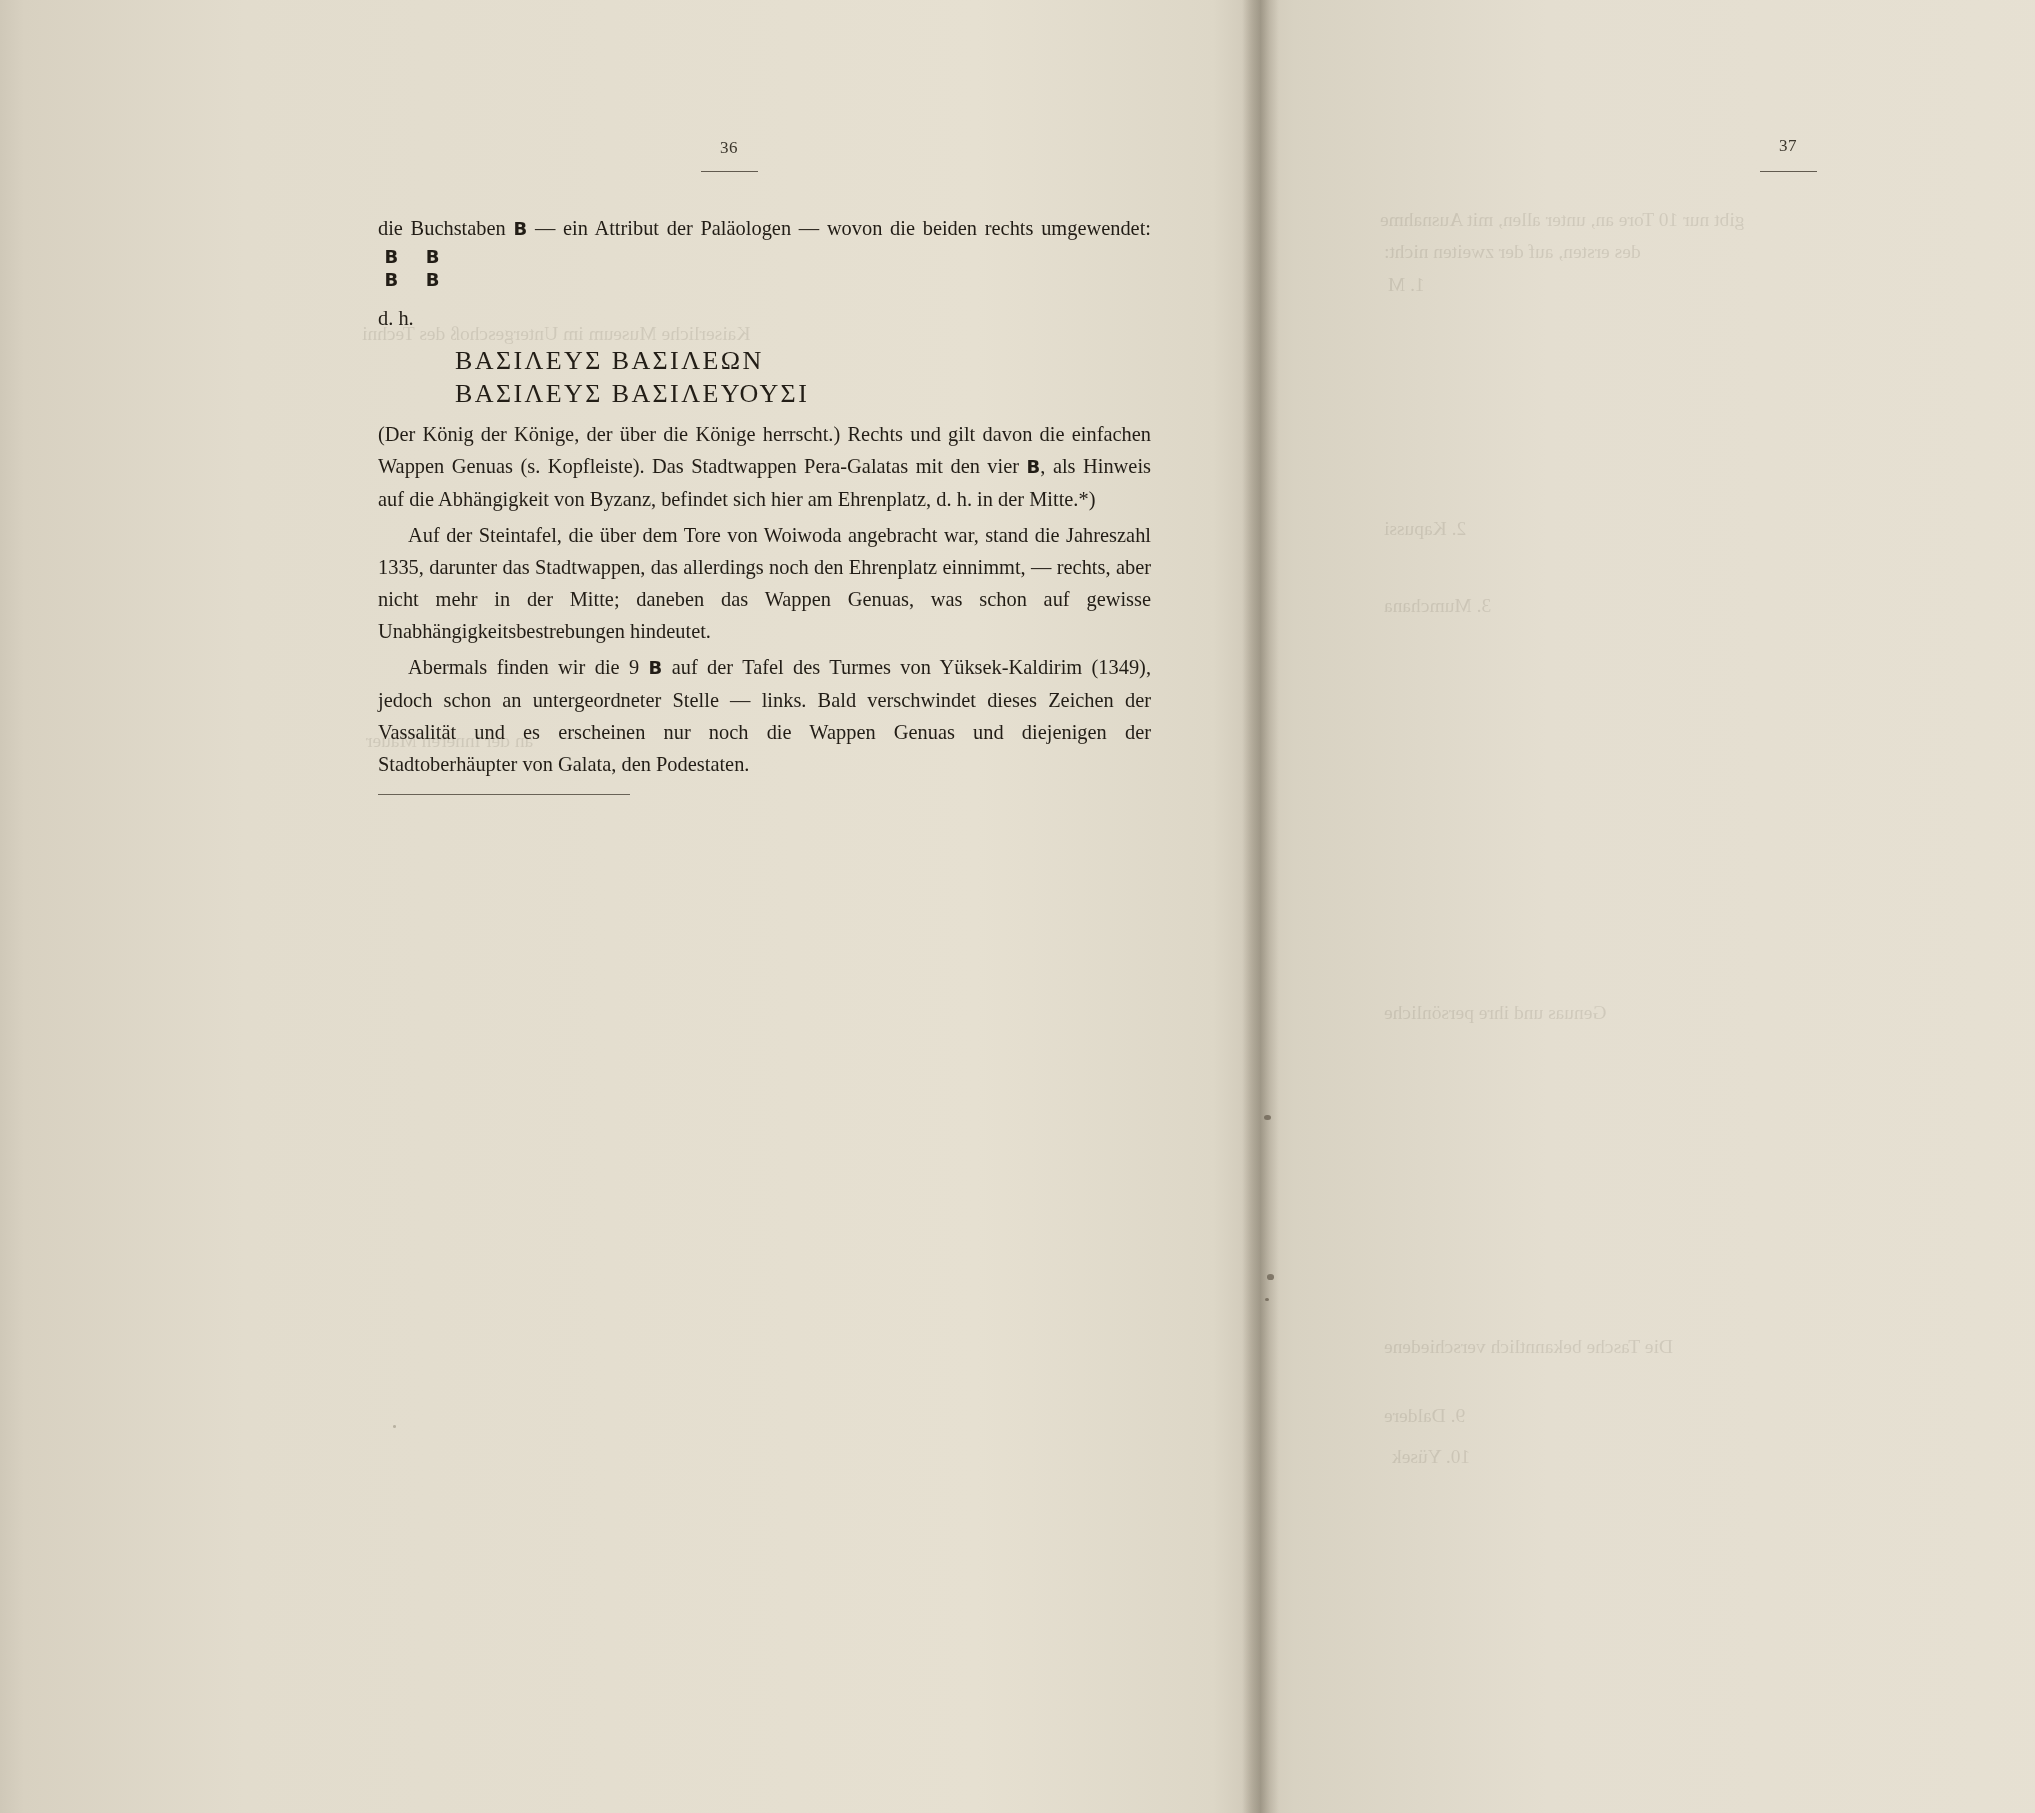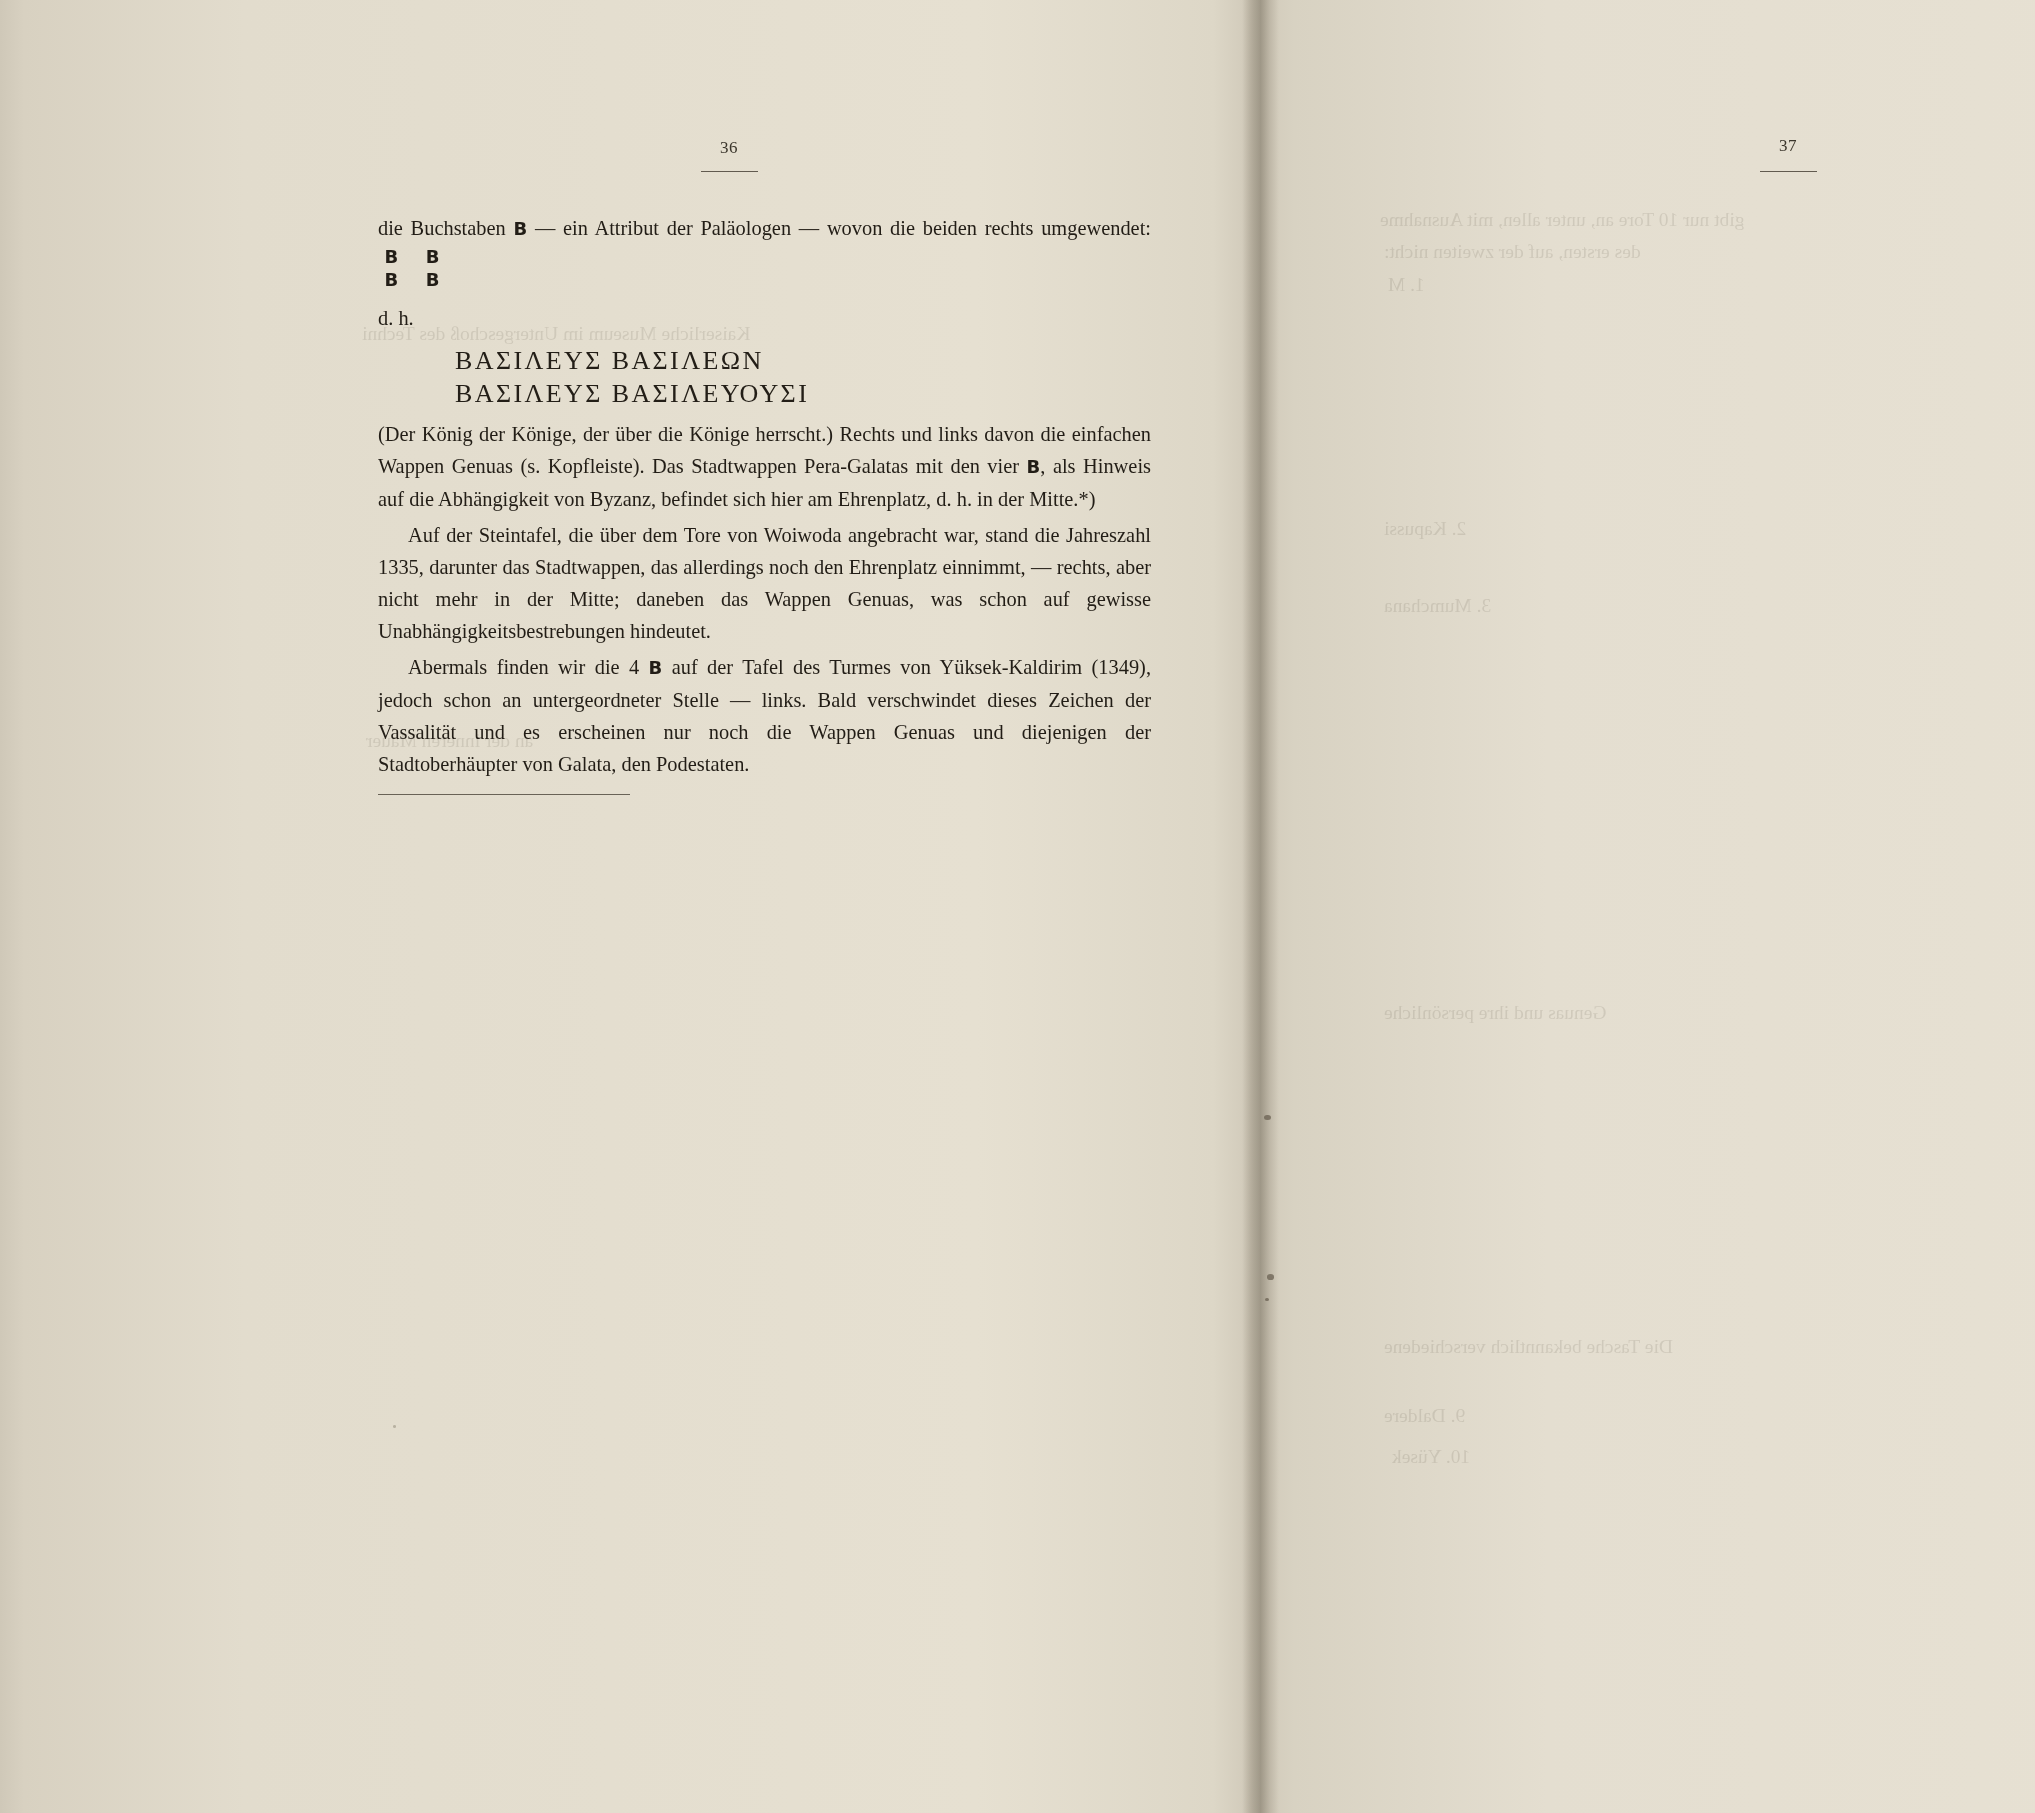--- a/index.html
+++ b/index.html
@@ -148,27 +148,27 @@
       <p class="body">
         <span>die Buchstaben </span><span class="bchar">B</span><span> — ein Attribut der Paläologen — wovon die beiden rechts umgewendet:</span><span class="b-block bchar"><span>B B</span><br><span>B B</span></span>
       </p>
 
       <p class="body" style="margin-top:11px;">d. h.</p>
 
       <div class="greek" style="margin-top:9.8px;">ΒΑΣΙΛΕΥΣ ΒΑΣΙΛΕΩΝ</div>
       <div class="greek" style="margin-bottom:8.1px;">ΒΑΣΙΛΕΥΣ ΒΑΣΙΛΕΥΟΥΣΙ</div>
 
       <p class="body">
-        <span>(Der König der Könige, der über die Könige herrscht.) Rechts und links davon die einfachen Wappen Genuas (s. Kopfleiste). Das Stadtwappen Pera-Galatas mit den vier </span><span class="bchar">B</span><span>, als Hinweis auf die Abhängigkeit von Byzanz, befindet sich hier am Ehrenplatz, d. h. in der Mitte.*)</span>
+        <span>(Der König der Könige, der über die Könige herrscht.) Rechts und gilt davon die einfachen Wappen Genuas (s. Kopfleiste). Das Stadtwappen Pera-Galatas mit den vier </span><span class="bchar">B</span><span>, als Hinweis auf die Abhängigkeit von Byzanz, befindet sich hier am Ehrenplatz, d. h. in der Mitte.*)</span>
       </p>
 
       <p class="body indent" style="margin-top:4.1px;">Auf der Steintafel, die über dem Tore von Woiwoda angebracht war, stand die Jahreszahl 1335, darunter das Stadtwappen, das allerdings noch den Ehrenplatz einnimmt, — rechts, aber nicht mehr in der Mitte; daneben das Wappen Genuas, was schon auf gewisse Unabhängigkeitsbestrebungen hindeutet.</p>
 
       <p class="body indent" style="margin-top:4.1px;">
-        <span>Abermals finden wir die 4 </span><span class="bchar">B</span><span> auf der Tafel des Turmes von Yüksek-Kaldirim (1349), jedoch schon an untergeordneter Stelle — links. Bald verschwindet dieses Zeichen der Vassalität und es erscheinen nur noch die Wappen Genuas und diejenigen der Stadtoberhäupter von Galata, den Podestaten.</span>
+        <span>Abermals finden wir die 9 </span><span class="bchar">B</span><span> auf der Tafel des Turmes von Yüksek-Kaldirim (1349), jedoch schon an untergeordneter Stelle — links. Bald verschwindet dieses Zeichen der Vassalität und es erscheinen nur noch die Wappen Genuas und diejenigen der Stadtoberhäupter von Galata, den Podestaten.</span>
       </p>
 
       <div class="footnote-rule"></div>
     </div>
   </div>
 
   <div class="page right">
 
     <div class="folio" style="left:529px; top:136px;">37</div>
     <div class="folio-rule" style="left:510px; top:171px; width:57px;"></div>

